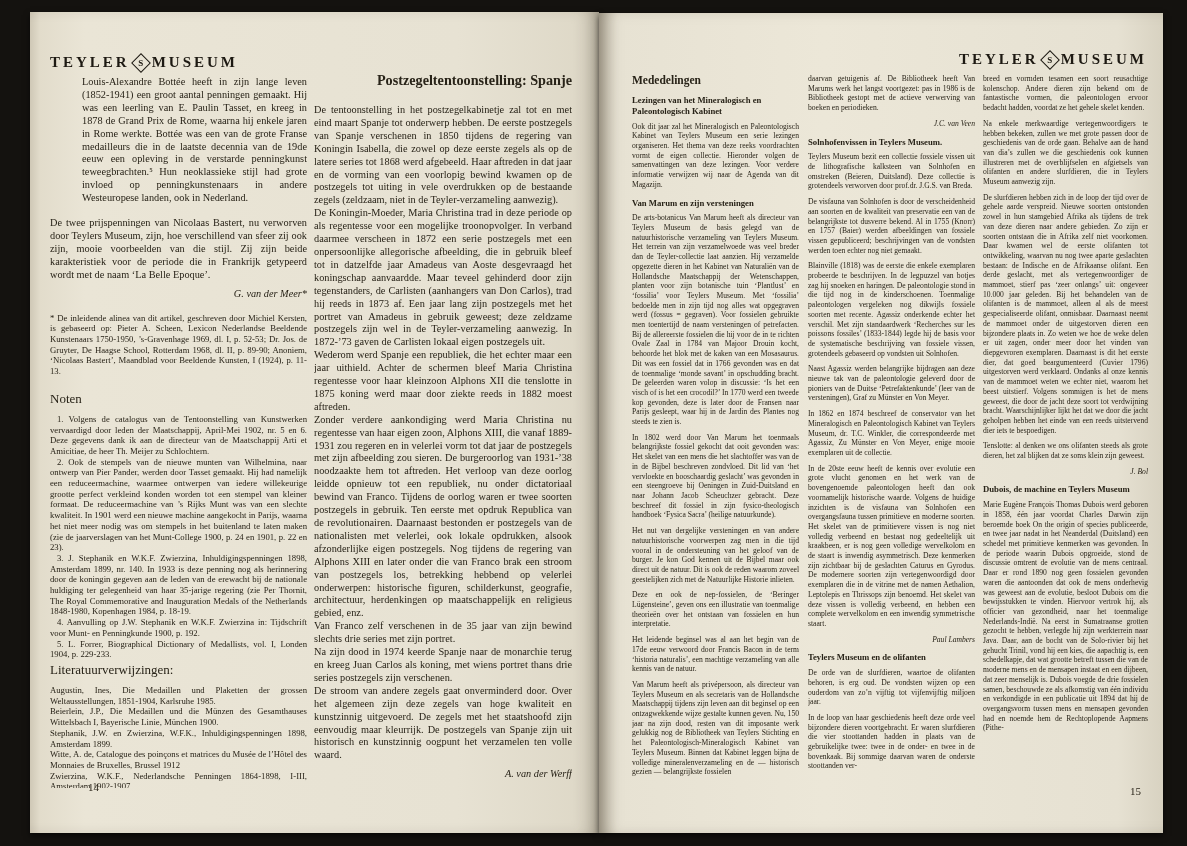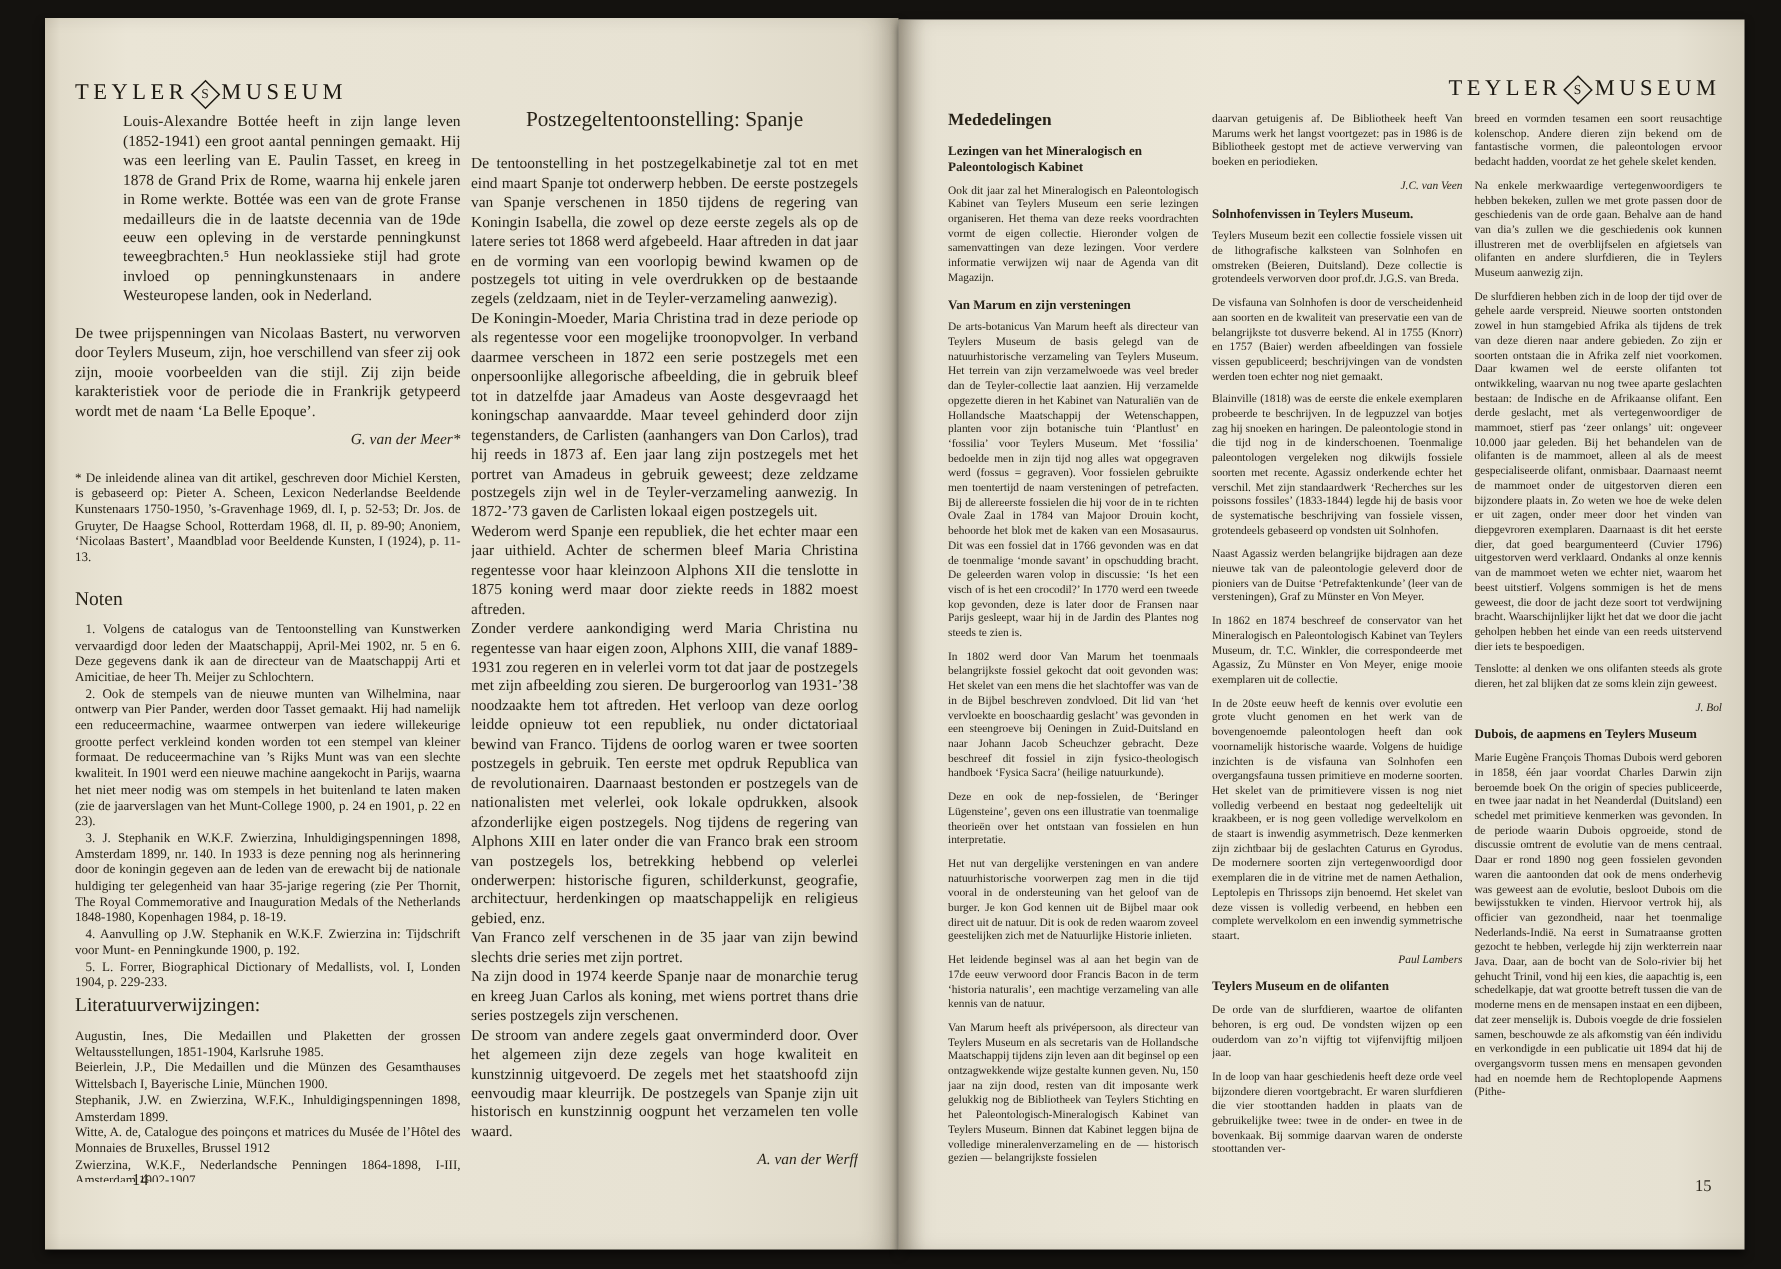--- a/index.html
+++ b/index.html
@@ -15,21 +15,21 @@
     background:linear-gradient(90deg,#cfc8b6 0px,#e2dccb 10px,#eae5d6 55px,#e7e2d3 75%,#ddd7c6 100%);
     box-shadow:inset -16px 0 20px -12px rgba(40,30,15,.45), 0 3px 6px rgba(0,0,0,.6);
   }
   .page-right{
     left:599px;top:13px;width:564px;height:820px;
     background:linear-gradient(90deg,#d6d0bf 0px,#e7e2d3 18px,#ece7d8 40%,#e6e1d2 92%,#d8d2c1 100%);
     box-shadow:inset 14px 0 18px -10px rgba(40,30,15,.5), 0 3px 6px rgba(0,0,0,.6);
   }
   .brand{
     position:absolute;display:flex;align-items:center;
-    font-weight:normal;font-size:15px;letter-spacing:3px;color:#1d1912;
+    font-weight:bold;font-size:15px;letter-spacing:3px;color:#1d1912;
   }
   .brand .diamond{
     width:12px;height:12px;border:1.5px solid #1d1912;
     transform:rotate(45deg);margin:0 4px;flex:0 0 auto;
     display:flex;align-items:center;justify-content:center;
   }
   .brand .diamond span{transform:rotate(-45deg);font-size:9px;letter-spacing:0;}
   .brand-left{left:20px;top:42px;}
   .brand-right{right:16px;top:38px;}
 
@@ -37,21 +37,21 @@
   
   .lcol1{left:20px;top:64px;width:257px;height:712px;}
   .lcol2{left:284px;top:60px;width:258px;height:720px;}
   .lbody{font-size:10.3px;line-height:12.9px;margin:0;}
   .gap-after{margin-bottom:12px;margin-left:32px;}
   .sig{text-align:right;font-style:italic;font-size:10.3px;margin:6px 0 14px;}
   .fnote{font-size:8.7px;line-height:10.7px;margin:0 0 14px;}
   .mini-head{font-weight:normal;font-size:13px;margin:2px 0 7px;text-align:left;}
   .note{font-size:8.7px;line-height:10.7px;margin:0;text-indent:7px;}
   .ref{font-size:8.7px;line-height:10.7px;margin:0;}
-  .article-title{font-size:14.2px;font-weight:normal;margin:0 0 15px;text-align:center;}
+  .article-title{font-size:14.2px;font-weight:bold;margin:0 0 15px;text-align:right;}
   .lcol2 p.lbody{margin:0;}
 
   
   .rcol{top:61px;width:167px;height:742px;}
   .rcol1{left:33px;}
   .rcol2{left:209px;}
   .rcol3{left:384px;width:165px;}
   .rcol p{font-size:7.6px;line-height:9.7px;margin:0 0 6px;}
   .meded-head{font-size:11.5px;font-weight:bold;margin:0 0 9px;text-align:left;}
   .sub-head{font-size:8.7px;font-weight:bold;line-height:10.8px;margin:8px 0 5px;text-align:left;}
@@ -118,22 +118,22 @@
     <span>MUSEUM</span>
   </div>
 
   <div class="col rcol rcol1">
     <h2 class="meded-head">Mededelingen</h2>
     <h3 class="sub-head">Lezingen van het Mineralogisch en Paleontologisch Kabinet</h3>
     <p>Ook dit jaar zal het Mineralogisch en Paleontologisch Kabinet van Teylers Museum een serie lezingen organiseren. Het thema van deze reeks voordrachten vormt de eigen collectie. Hieronder volgen de samenvattingen van deze lezingen. Voor verdere informatie verwijzen wij naar de Agenda van dit Magazijn.</p>
     <h3 class="sub-head">Van Marum en zijn versteningen</h3>
     <p>De arts-botanicus Van Marum heeft als directeur van Teylers Museum de basis gelegd van de natuurhistorische verzameling van Teylers Museum. Het terrein van zijn verzamelwoede was veel breder dan de Teyler-collectie laat aanzien. Hij verzamelde opgezette dieren in het Kabinet van Naturaliën van de Hollandsche Maatschappij der Wetenschappen, planten voor zijn botanische tuin ‘Plantlust’ en ‘fossilia’ voor Teylers Museum. Met ‘fossilia’ bedoelde men in zijn tijd nog alles wat opgegraven werd (fossus = gegraven). Voor fossielen gebruikte men toentertijd de naam versteningen of petrefacten. Bij de allereerste fossielen die hij voor de in te richten Ovale Zaal in 1784 van Majoor Drouin kocht, behoorde het blok met de kaken van een Mosasaurus. Dit was een fossiel dat in 1766 gevonden was en dat de toenmalige ‘monde savant’ in opschudding bracht. De geleerden waren volop in discussie: ‘Is het een visch of is het een crocodil?’ In 1770 werd een tweede kop gevonden, deze is later door de Fransen naar Parijs gesleept, waar hij in de Jardin des Plantes nog steeds te zien is.</p>
     <p>In 1802 werd door Van Marum het toenmaals belangrijkste fossiel gekocht dat ooit gevonden was: Het skelet van een mens die het slachtoffer was van de in de Bijbel beschreven zondvloed. Dit lid van ‘het vervloekte en booschaardig geslacht’ was gevonden in een steengroeve bij Oeningen in Zuid-Duitsland en naar Johann Jacob Scheuchzer gebracht. Deze beschreef dit fossiel in zijn fysico-theologisch handboek ‘Fysica Sacra’ (heilige natuurkunde).</p>
+    <p>Het nut van dergelijke versteningen en van andere natuurhistorische voorwerpen zag men in die tijd vooral in de ondersteuning van het geloof van de burger. Je kon God kennen uit de Bijbel maar ook direct uit de natuur. Dit is ook de reden waarom zoveel geestelijken zich met de Natuurlijke Historie inlieten.</p>
     <p>Deze en ook de nep-fossielen, de ‘Beringer Lügensteine’, geven ons een illustratie van toenmalige theorieën over het ontstaan van fossielen en hun interpretatie.</p>
-    <p>Het nut van dergelijke versteningen en van andere natuurhistorische voorwerpen zag men in die tijd vooral in de ondersteuning van het geloof van de burger. Je kon God kennen uit de Bijbel maar ook direct uit de natuur. Dit is ook de reden waarom zoveel geestelijken zich met de Natuurlijke Historie inlieten.</p>
     <p>Het leidende beginsel was al aan het begin van de 17de eeuw verwoord door Francis Bacon in de term ‘historia naturalis’, een machtige verzameling van alle kennis van de natuur.</p>
     <p>Van Marum heeft als privépersoon, als directeur van Teylers Museum en als secretaris van de Hollandsche Maatschappij tijdens zijn leven aan dit beginsel op een ontzagwekkende wijze gestalte kunnen geven. Nu, 150 jaar na zijn dood, resten van dit imposante werk gelukkig nog de Bibliotheek van Teylers Stichting en het Paleontologisch-Mineralogisch Kabinet van Teylers Museum. Binnen dat Kabinet leggen bijna de volledige mineralenverzameling en de — historisch gezien — belangrijkste fossielen</p>
   </div>
 
   <div class="col rcol rcol2">
     <p>daarvan getuigenis af. De Bibliotheek heeft Van Marums werk het langst voortgezet: pas in 1986 is de Bibliotheek gestopt met de actieve verwerving van boeken en periodieken.</p>
     <p class="rsig">J.C. van Veen</p>
     <h3 class="sub-head">Solnhofenvissen in Teylers Museum.</h3>
     <p>Teylers Museum bezit een collectie fossiele vissen uit de lithografische kalksteen van Solnhofen en omstreken (Beieren, Duitsland). Deze collectie is grotendeels verworven door prof.dr. J.G.S. van Breda.</p>
     <p>De visfauna van Solnhofen is door de verscheidenheid aan soorten en de kwaliteit van preservatie een van de belangrijkste tot dusverre bekend. Al in 1755 (Knorr) en 1757 (Baier) werden afbeeldingen van fossiele vissen gepubliceerd; beschrijvingen van de vondsten werden toen echter nog niet gemaakt.</p>
@@ -146,18 +146,18 @@
     <p>De orde van de slurfdieren, waartoe de olifanten behoren, is erg oud. De vondsten wijzen op een ouderdom van zo’n vijftig tot vijfenvijftig miljoen jaar.</p>
     <p>In de loop van haar geschiedenis heeft deze orde veel bijzondere dieren voortgebracht. Er waren slurfdieren die vier stoottanden hadden in plaats van de gebruikelijke twee: twee in de onder- en twee in de bovenkaak. Bij sommige daarvan waren de onderste stoottanden ver-</p>
   </div>
 
   <div class="col rcol rcol3">
     <p>breed en vormden tesamen een soort reusachtige kolenschop. Andere dieren zijn bekend om de fantastische vormen, die paleontologen ervoor bedacht hadden, voordat ze het gehele skelet kenden.</p>
     <p>Na enkele merkwaardige vertegenwoordigers te hebben bekeken, zullen we met grote passen door de geschiedenis van de orde gaan. Behalve aan de hand van dia’s zullen we die geschiedenis ook kunnen illustreren met de overblijfselen en afgietsels van olifanten en andere slurfdieren, die in Teylers Museum aanwezig zijn.</p>
     <p>De slurfdieren hebben zich in de loop der tijd over de gehele aarde verspreid. Nieuwe soorten ontstonden zowel in hun stamgebied Afrika als tijdens de trek van deze dieren naar andere gebieden. Zo zijn er soorten ontstaan die in Afrika zelf niet voorkomen. Daar kwamen wel de eerste olifanten tot ontwikkeling, waarvan nu nog twee aparte geslachten bestaan: de Indische en de Afrikaanse olifant. Een derde geslacht, met als vertegenwoordiger de mammoet, stierf pas ‘zeer onlangs’ uit: ongeveer 10.000 jaar geleden. Bij het behandelen van de olifanten is de mammoet, alleen al als de meest gespecialiseerde olifant, onmisbaar. Daarnaast neemt de mammoet onder de uitgestorven dieren een bijzondere plaats in. Zo weten we hoe de weke delen er uit zagen, onder meer door het vinden van diepgevroren exemplaren. Daarnaast is dit het eerste dier, dat goed beargumenteerd (Cuvier 1796) uitgestorven werd verklaard. Ondanks al onze kennis van de mammoet weten we echter niet, waarom het beest uitstierf. Volgens sommigen is het de mens geweest, die door de jacht deze soort tot verdwijning bracht. Waarschijnlijker lijkt het dat we door die jacht geholpen hebben het einde van een reeds uitstervend dier iets te bespoedigen.</p>
     <p>Tenslotte: al denken we ons olifanten steeds als grote dieren, het zal blijken dat ze soms klein zijn geweest.</p>
     <p class="rsig">J. Bol</p>
-    <h3 class="sub-head">Dubois, de aapmens en Teylers Museum</h3>
+    <h3 class="sub-head">Dubois, de machine en Teylers Museum</h3>
     <p>Marie Eugène François Thomas Dubois werd geboren in 1858, één jaar voordat Charles Darwin zijn beroemde boek On the origin of species publiceerde, en twee jaar nadat in het Neanderdal (Duitsland) een schedel met primitieve kenmerken was gevonden. In de periode waarin Dubois opgroeide, stond de discussie omtrent de evolutie van de mens centraal. Daar er rond 1890 nog geen fossielen gevonden waren die aantoonden dat ook de mens onderhevig was geweest aan de evolutie, besloot Dubois om die bewijsstukken te vinden. Hiervoor vertrok hij, als officier van gezondheid, naar het toenmalige Nederlands-Indië. Na eerst in Sumatraanse grotten gezocht te hebben, verlegde hij zijn werkterrein naar Java. Daar, aan de bocht van de Solo-rivier bij het gehucht Trinil, vond hij een kies, die aapachtig is, een schedelkapje, dat wat grootte betreft tussen die van de moderne mens en de mensapen instaat en een dijbeen, dat zeer menselijk is. Dubois voegde de drie fossielen samen, beschouwde ze als afkomstig van één individu en verkondigde in een publicatie uit 1894 dat hij de overgangsvorm tussen mens en mensapen gevonden had en noemde hem de Rechtoplopende Aapmens (Pithe-</p>
   </div>
 
   <div class="pageno pageno-right">15</div>
 </div>
 
 </body></html>

